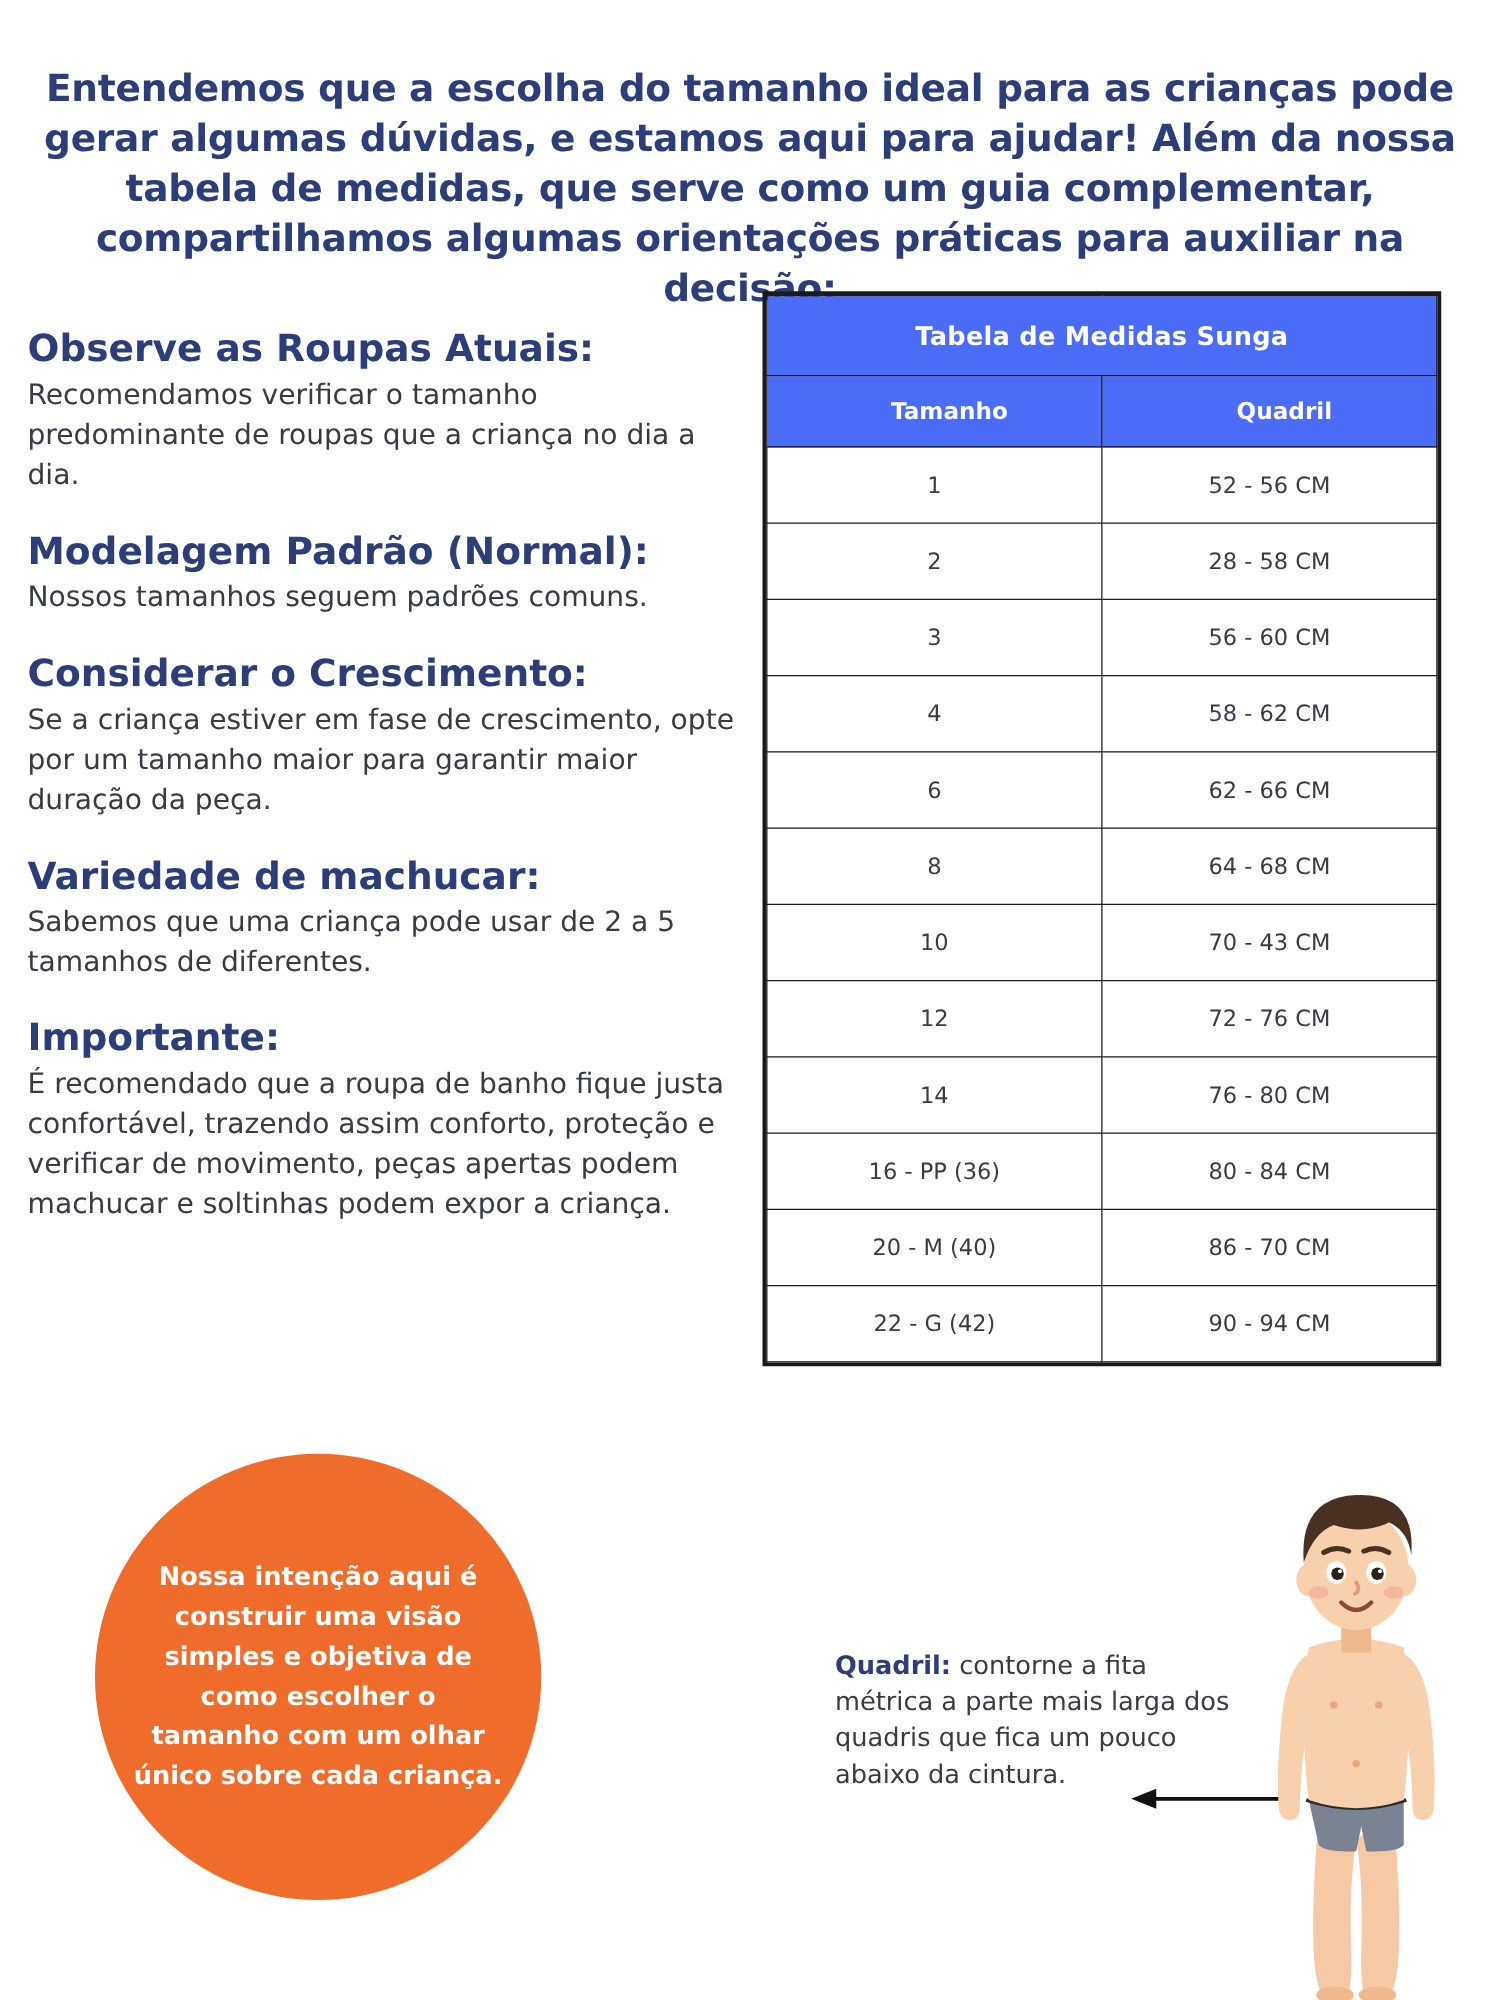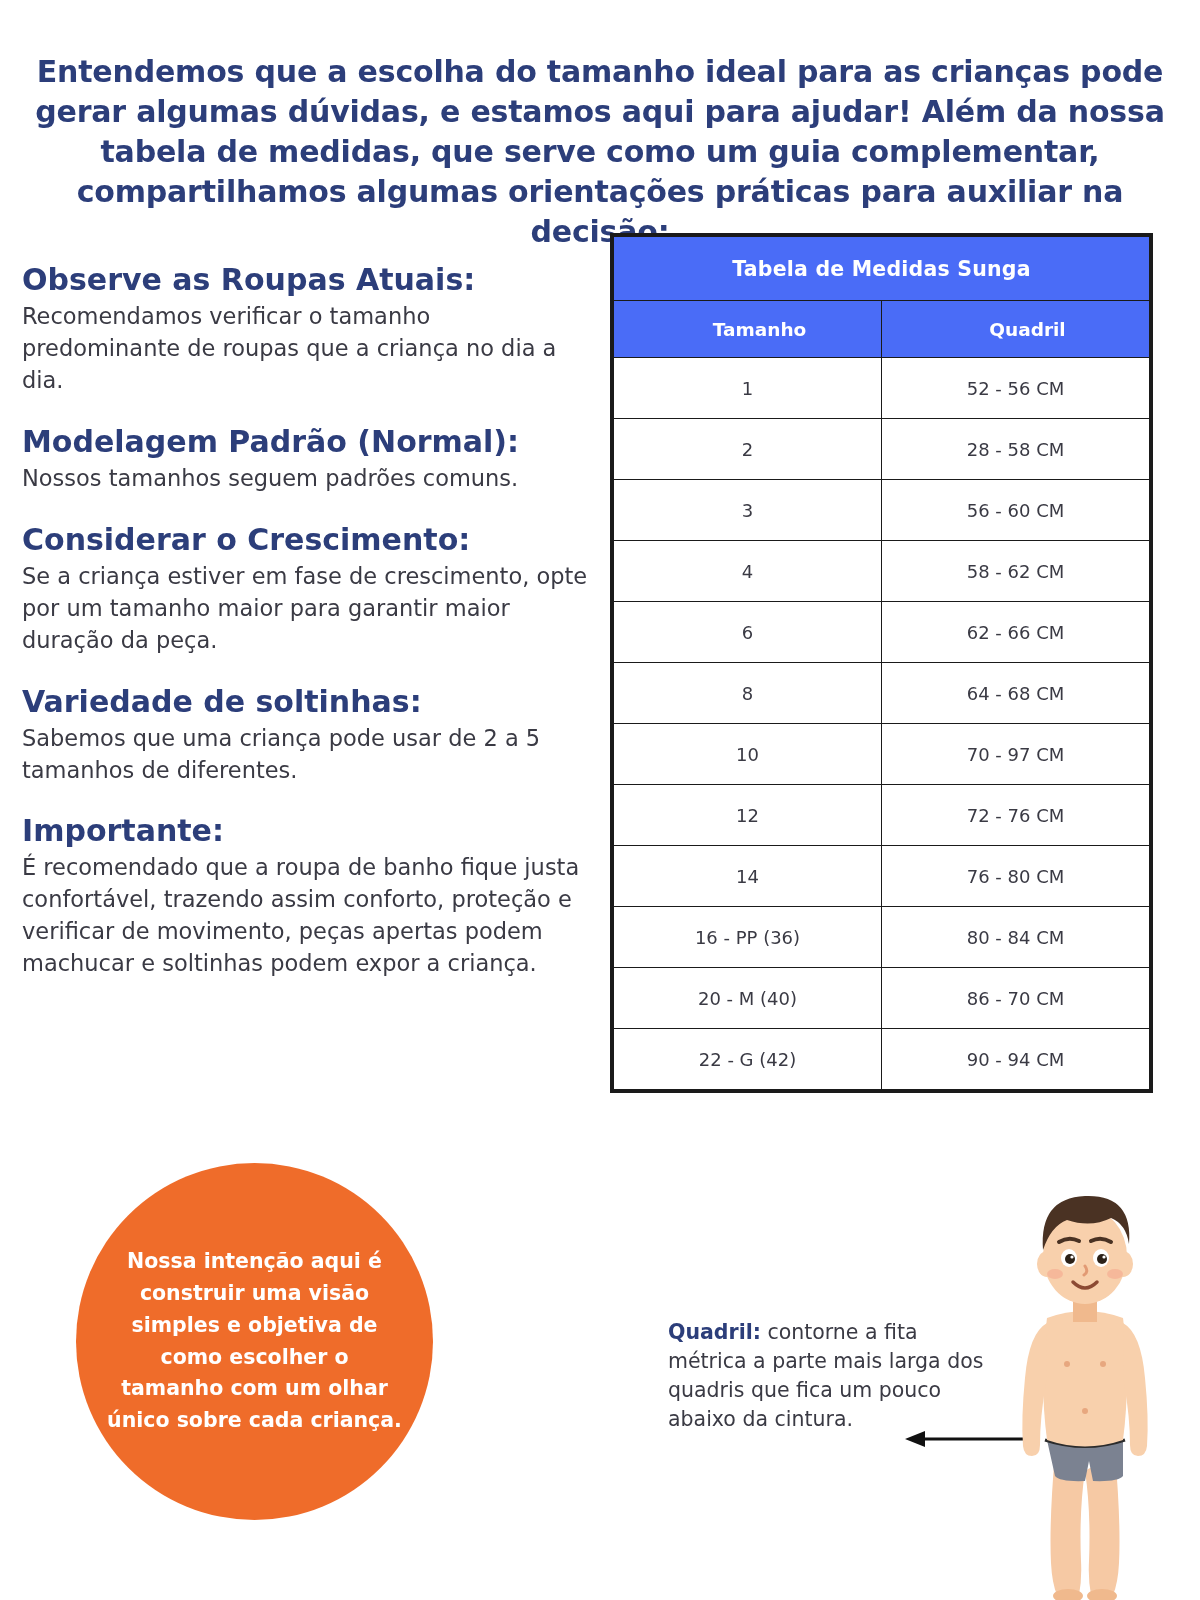--- a/index.html
+++ b/index.html
@@ -161,21 +161,21 @@
   </div>
   <div class="tip">
     <div class="tip-title">Modelagem Padrão (Normal):</div>
     <div class="tip-body">Nossos tamanhos seguem padrões comuns.</div>
   </div>
   <div class="tip">
     <div class="tip-title">Considerar o Crescimento:</div>
     <div class="tip-body">Se a criança estiver em fase de crescimento, opte por um tamanho maior para garantir maior duração da peça.</div>
   </div>
   <div class="tip">
-    <div class="tip-title">Variedade de soltinhas:</div>
+    <div class="tip-title">Variedade de machucar:</div>
     <div class="tip-body">Sabemos que uma criança pode usar de 2 a 5 tamanhos de diferentes.</div>
   </div>
   <div class="tip">
     <div class="tip-title">Importante:</div>
     <div class="tip-body">É recomendado que a roupa de banho fique justa confortável, trazendo assim conforto, proteção e verificar de movimento, peças apertas podem machucar e soltinhas podem expor a criança.</div>
   </div>
 </div>
 
 <div class="table-wrap">
   <table class="size-table">
@@ -206,21 +206,21 @@
     <tr>
       <td>6</td>
       <td>62 - 66 CM</td>
     </tr>
     <tr>
       <td>8</td>
       <td>64 - 68 CM</td>
     </tr>
     <tr>
       <td>10</td>
-      <td>70 - 97 CM</td>
+      <td>70 - 43 CM</td>
     </tr>
     <tr>
       <td>12</td>
       <td>72 - 76 CM</td>
     </tr>
     <tr>
       <td>14</td>
       <td>76 - 80 CM</td>
     </tr>
     <tr>

